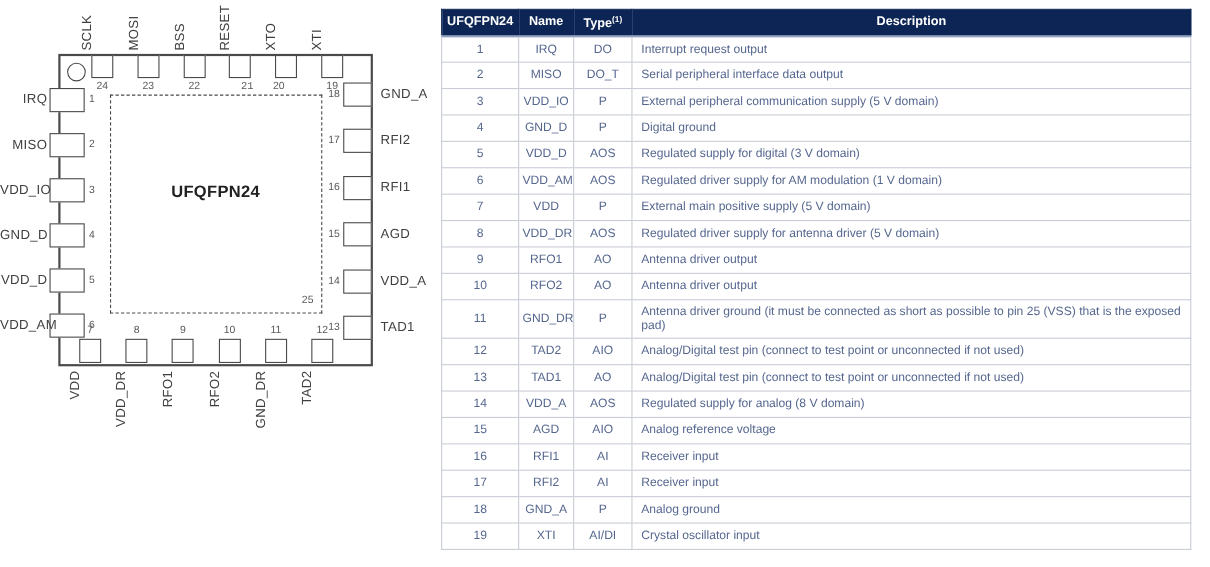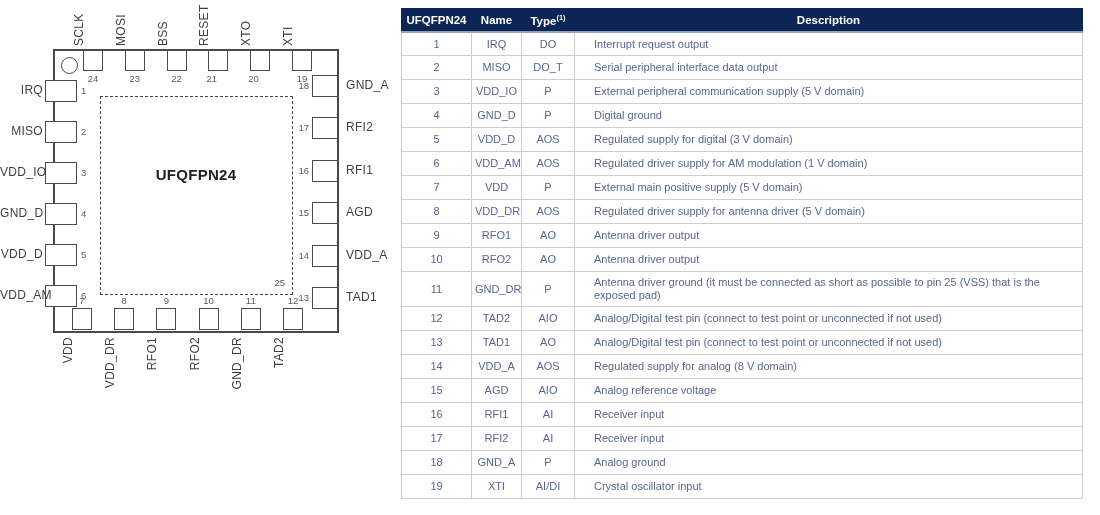--- a/index.html
+++ b/index.html
@@ -8,42 +8,42 @@
     font-family:"Liberation Sans","DejaVu Sans",sans-serif;
     --line:#4a4a4a; --label:#3f3f3f; --header-bg:#0c2554; --body-text:#56678f; --grid:#c9cdd6;
   }
 
   
   #diagram { position:absolute; left:0; top:0; width:400px; height:515px; }
   .chip   { position:absolute; left:53px; top:49px; width:286px; height:284px;
             border:2px solid var(--line); box-sizing:border-box; background:#fff; }
   .pin1   { position:absolute; left:61px; top:57px; width:17px; height:17px;
             border:1.5px solid var(--line); border-radius:50%; box-sizing:border-box; background:#fff; }
-  .epad   { position:absolute; left:100px; top:96px; width:193px; height:199px;
+  .epad   { position:absolute; left:100px; top:86px; width:193px; height:199px;
             border:1.5px dashed var(--line); box-sizing:border-box; }
   .epad-num { position:absolute; right:7px; bottom:6px; font-size:9.5px; color:#5a5a5a; }
   .pad    { position:absolute; border:1.5px solid var(--line); background:#fff; box-sizing:border-box; }
   .pnum   { position:absolute; font-size:9.5px; line-height:10px; color:#5a5a5a; }
   .plabel { position:absolute; font-size:12px; color:var(--label); height:14px; line-height:14px;
             white-space:nowrap; letter-spacing:0.3px; }
   .vrot   { transform:rotate(-90deg); transform-origin:0 100%; }
   .title-block { position:absolute; left:53px; top:166px; width:286px; text-align:center; color:#212121; }
   .title    { font-weight:bold; font-size:15px; letter-spacing:0.3px; }
   .subtitle { font-weight:bold; font-size:14px; margin-top:2px; }
 
   
   #pin-table { position:absolute; left:401px; top:8px; width:682px;
                border-collapse:collapse; table-layout:fixed;
                font-size:11px; color:var(--body-text); }
   #pin-table th { background:var(--header-bg); color:#ffffff; font-weight:bold; font-size:11.5px;
                   padding:4px 2px; border:1px solid var(--header-bg);
                   border-bottom:2px solid #93a2bd; text-align:center; }
   #pin-table td { border:1px solid var(--grid); padding:4px 3px; text-align:center;
                   vertical-align:middle; height:24px; box-sizing:border-box; line-height:13px; }
-  #pin-table td.desc { text-align:left; padding-left:19px; padding-right:6px; }
+  #pin-table td.desc { text-align:left; padding-left:8px; padding-right:6px; }
   #pin-table sup { font-size:7.5px; }
 </style>
 </head>
 <body style="--header-bg: #0c2554; --header-text: #ffffff; --body-text: #56678f; --grid: #c9cdd6; --line: #4a4a4a; --label: #3f3f3f;">
 
 <div id="diagram">
   <div class="chip"></div>
   <div class="pin1"></div>
   <div class="epad">
     <span class="epad-num">25</span>
@@ -54,21 +54,21 @@
 <div class="pad" style="left: 83px; top: 50px; width: 20px; height: 21px;"></div>
     <div class="pnum" style="left: 81px; top: 74px; width: 24px; text-align: center;">24</div>
     <div class="plabel vrot" style="left: 86px; top: 32px; width: 62px; text-align: left;">SCLK</div>
     <div class="pad" style="left: 124.8px; top: 50px; width: 20px; height: 21px;"></div>
     <div class="pnum" style="left: 122.8px; top: 74px; width: 24px; text-align: center;">23</div>
     <div class="plabel vrot" style="left: 127.8px; top: 32px; width: 62px; text-align: left;">MOSI</div>
     <div class="pad" style="left: 166.6px; top: 50px; width: 20px; height: 21px;"></div>
     <div class="pnum" style="left: 164.6px; top: 74px; width: 24px; text-align: center;">22</div>
     <div class="plabel vrot" style="left: 169.6px; top: 32px; width: 62px; text-align: left;">BSS</div>
     <div class="pad" style="left: 208.4px; top: 50px; width: 20px; height: 21px;"></div>
-    <div class="pnum" style="left: 206.4px; top: 74px; width: 24px; text-align: left;">21</div>
+    <div class="pnum" style="left: 206.4px; top: 74px; width: 24px; text-align: right; font-family: Liberation Mono, monospace;">21</div>
     <div class="plabel vrot" style="left: 211.4px; top: 32px; width: 62px; text-align: left;">RESET</div>
     <div class="pad" style="left: 250.2px; top: 50px; width: 20px; height: 21px;"></div>
     <div class="pnum" style="left: 248.2px; top: 74px; width: 24px; text-align: left;">20</div>
     <div class="plabel vrot" style="left: 253.2px; top: 32px; width: 62px; text-align: left;">XTO</div>
     <div class="pad" style="left: 292px; top: 50px; width: 20px; height: 21px;"></div>
     <div class="pnum" style="left: 290px; top: 74px; width: 24px; text-align: center;">19</div>
     <div class="plabel vrot" style="left: 295px; top: 32px; width: 62px; text-align: left;">XTI</div>
     <div class="pad" style="left: 72px; top: 308px; width: 20px; height: 22px;"></div>
     <div class="pnum" style="left: 70px; top: 296px; width: 24px; text-align: center;">7</div>
     <div class="plabel vrot" style="left: 75px; top: 408px; width: 85px; text-align: right;">VDD</div>

